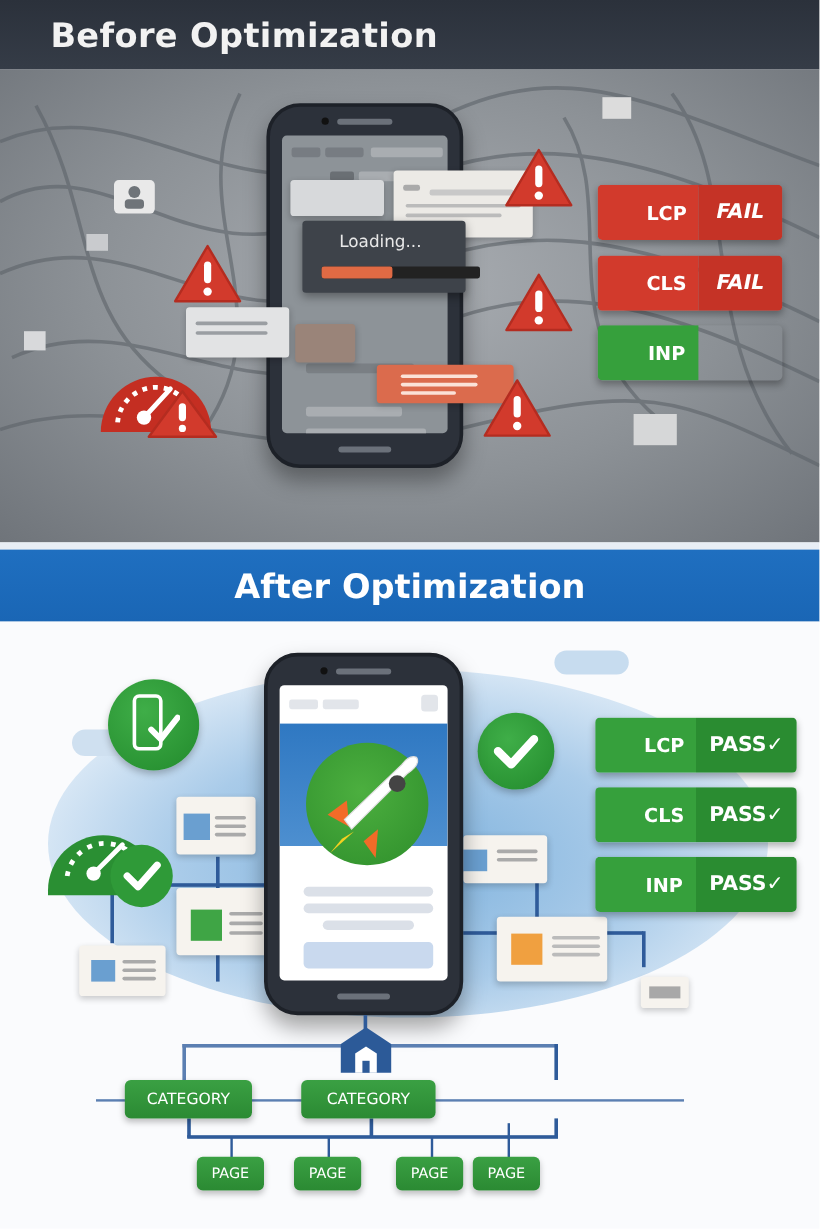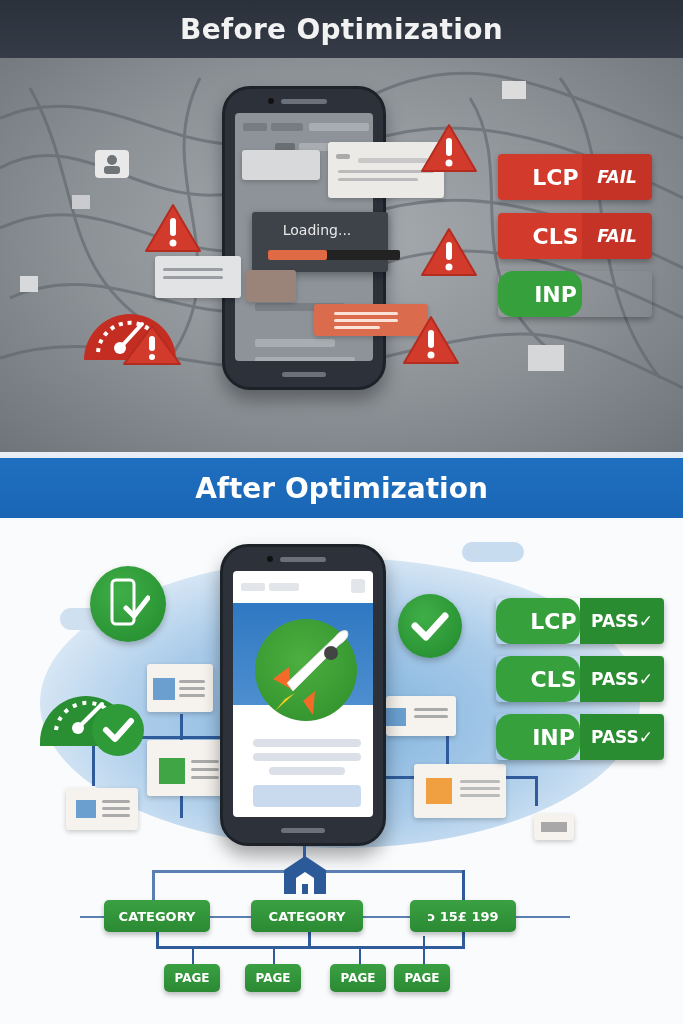--- a/index.html
+++ b/index.html
@@ -1,51 +1,51 @@
 <!DOCTYPE html>
 <html><head>
 <meta charset="utf-8">
 <style>
   * { box-sizing: border-box; margin: 0; padding: 0; }
   body { width: 683px; height: 1024px; overflow: hidden; font-family: "DejaVu Sans", sans-serif; background: #fff; position: relative; }
   .abs { position: absolute; }
 
   
-  #before-header { left:0; top:0; width:683px; height:58px; background: linear-gradient(#2b313b,#353c47); display:flex; align-items:center; justify-content:center; }
+  #before-header { left:0; top:0; width:683px; height:58px; background: linear-gradient(#2b313b,#353c47); display:flex; align-items:center; justify-content:flex-start;padding-left:42px; }
   #before-header span { color:#f2f2f2; font-size:28px; font-weight:bold; letter-spacing:0.3px; }
   #before-panel { left:0; top:58px; width:683px; height:394px; background: radial-gradient(ellipse at 50% 45%, #a9adb2 0%, #8c9196 55%, #6f747a 100%); overflow:hidden; }
   #divider { left:0; top:452px; width:683px; height:6px; background:#e8eef5; }
 
   
   #after-header { left:0; top:458px; width:683px; height:60px; background: linear-gradient(#1f6fc0,#1a66b5); display:flex; align-items:center; justify-content:center; }
   #after-header span { color:#fff; font-size:28px; font-weight:bold; }
   #after-panel { left:0; top:518px; width:683px; height:506px; background:#fafbfd; overflow:hidden; }
 
   
   .phone { background:#2c313a; border-radius:28px; border:3px solid #1d2128; box-shadow: 0 10px 18px rgba(0,0,0,0.35); }
   .phone .speaker { position:absolute; top:10px; left:50%; transform:translateX(-50%); width:46px; height:5px; border-radius:3px; background:#6b717a; }
   .phone .cam { position:absolute; top:9px; left:calc(50% - 36px); width:6px; height:6px; border-radius:50%; background:#111; }
   .phone .home { position:absolute; bottom:10px; left:50%; transform:translateX(-50%); width:44px; height:5px; border-radius:3px; background:#6b717a; }
   .phone .screen { position:absolute; left:10px; right:10px; top:24px; bottom:26px; border-radius:4px; overflow:hidden; }
 
   .bar { position:absolute; height:8px; border-radius:2px; }
 
   
   .badge { position:absolute; display:flex; height:46px; border-radius:4px; overflow:hidden; box-shadow: 0 3px 6px rgba(0,0,0,0.3); }
-  .badge .k { width:84px; display:flex; align-items:center; justify-content:center; font-weight:bold; font-size:22px; color:#fff;padding-left:31px; }
+  .badge .k { width:84px; display:flex; align-items:center; justify-content:center; font-weight:bold; font-size:16px; color:#fff;padding-left:31px; }
   .badge .v { flex:1; display:flex; align-items:center; justify-content:center; font-weight:bold; font-size:17px; color:#fff; }
   .fail .k { background:#d23a2c; }
   .fail .v { background:#c53326;font-style:italic; }
-  .pass .k { background:#36a03c;border-radius:15px; }
+  .pass .k { background:#36a03c; }
   .pass .v { background:#2a8c31; }
 
   .card { position:absolute; background:#f6f3ee; border-radius:3px; box-shadow:0 2px 5px rgba(0,0,0,0.2); }
   .line { position:absolute; background:#2f5b9a; }
 
-  .node { position:absolute; background:linear-gradient(#3aa043,#2b8a33); color:#fff; font-weight:bold; border-radius:5px; display:flex; align-items:center; justify-content:center; box-shadow:0 3px 5px rgba(0,0,0,0.25); }
+  .node { position:absolute; background:linear-gradient(#3aa043,#2b8a33); color:#fff; font-weight:normal; border-radius:5px; display:flex; align-items:center; justify-content:center; box-shadow:0 3px 5px rgba(0,0,0,0.25); }
   .node-cat { height:32px; font-size:13px; }
   .node-page { height:28px; font-size:12px; width:56px; }
 
   .circle { position:absolute; border-radius:50%; background:radial-gradient(circle at 40% 35%,#3fae48,#228a2c); box-shadow:0 3px 6px rgba(0,0,0,0.25); display:flex; align-items:center; justify-content:center; }
 </style>
 </head>
 <body>
 
 <div id="before-header" class="abs">
   <span>Before Optimization</span>
@@ -96,21 +96,21 @@
   </div>
 
   <div class="card abs" style="left:242px;top:92px;width:78px;height:30px;background:#d7d9db;"></div>
   <div class="card abs" style="left:328px;top:84px;width:116px;height:56px;background:#eceae6;">
     <div class="bar" style="left:8px;top:12px;width:14px;height:5px;background:#aaa;"></div>
     <div class="bar" style="left:30px;top:16px;width:70px;height:5px;background:#c8c8c8;"></div>
     <div class="bar" style="left:10px;top:28px;width:96px;height:3px;background:#bbb;"></div>
     <div class="bar" style="left:10px;top:36px;width:80px;height:3px;background:#bbb;"></div>
   </div>
 
-  <div class="abs" style="left:252px;top:126px;width:136px;height:60px;background:#3e434a;border-radius:3px;box-shadow:0 3px 8px rgba(0,0,0,0.35);margin-top:28px;">
+  <div class="abs" style="left:252px;top:126px;width:136px;height:60px;background:#3e434a;border-radius:3px;box-shadow:0 3px 8px rgba(0,0,0,0.35);">
     <div class="abs" style="left:0;top:10px;width:130px;text-align:center;color:#e8e8e8;font-size:14px;">Loading...</div>
     <div class="abs" style="left:16px;top:38px;width:132px;height:10px;background:#222;border-radius:2px;">
       <div style="width:45%;height:100%;background:#e06a44;border-radius:2px;"></div>
     </div>
   </div>
 
   <div class="card abs" style="left:155px;top:198px;width:86px;height:42px;background:#e2e3e4;">
     <div class="bar" style="left:8px;top:12px;width:60px;height:3px;background:#9a9ea2;"></div>
     <div class="bar" style="left:8px;top:20px;width:60px;height:3px;background:#9a9ea2;"></div>
   </div>
@@ -293,19 +293,18 @@
   <div class="line" style="left:308px;top:414px;width:3px;height:16px;"></div>
   <div class="line" style="left:462px;top:414px;width:3px;height:16px;"></div>
   <div class="line" style="left:156px;top:428px;width:309px;height:3px;"></div>
   <div class="line" style="left:192px;top:430px;width:2px;height:22px;"></div>
   <div class="line" style="left:273px;top:430px;width:2px;height:22px;"></div>
   <div class="line" style="left:359px;top:430px;width:2px;height:22px;"></div>
   <div class="line" style="left:423px;top:418px;width:2px;height:34px;"></div>
 
   <div class="node node-cat" style="left:104px;top:382px;width:106px;">CATEGORY</div>
   <div class="node node-cat" style="left:251px;top:382px;width:112px;">CATEGORY</div>
-  <div class="node node-cat" style="left:410px;top:382px;width:106px;">ↄ 15£ 199</div>
 
   <div class="node node-page" style="left:164px;top:446px;">PAGE</div>
   <div class="node node-page" style="left:245px;top:446px;">PAGE</div>
   <div class="node node-page" style="left:330px;top:446px;">PAGE</div>
   <div class="node node-page" style="left:394px;top:446px;">PAGE</div>
 </div>
 
 </body></html>

